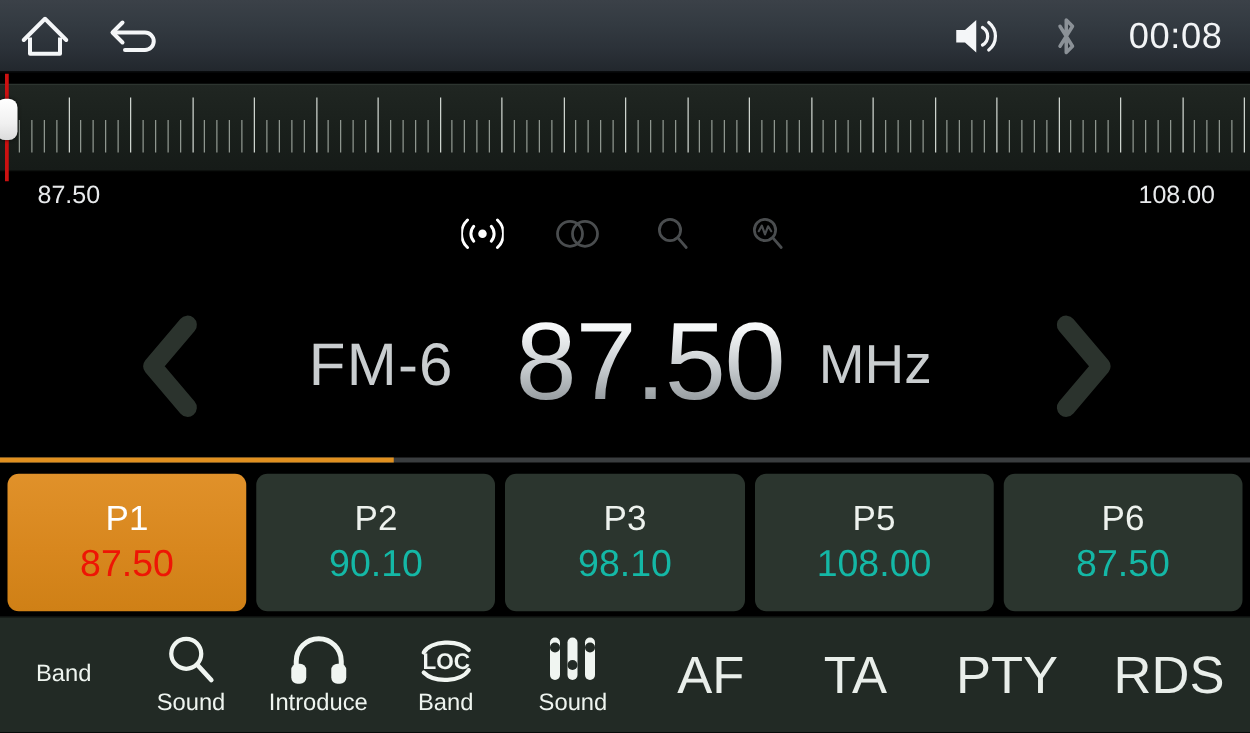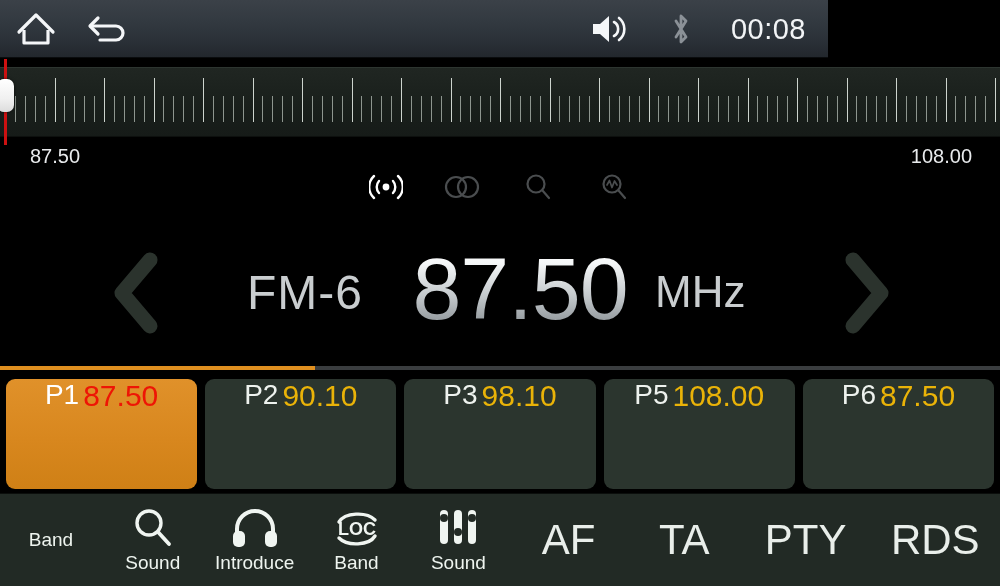--- a/index.html
+++ b/index.html
@@ -3,21 +3,21 @@
 <meta charset="utf-8">
 <style>
   * { margin:0; padding:0; box-sizing:border-box; }
   html,body { width:1000px; height:586px; background:#000; overflow:hidden; }
   body { font-family:"Liberation Sans", sans-serif; -webkit-font-smoothing:antialiased; }
 
   #app { position:relative; width:1000px; height:586px; background:#000; }
 
   
   #statusbar{
-    position:absolute; left:0; top:0; width:828px; height:58px;
+    position:absolute; left:0; top:0; width:1000px; height:58px;
     background:linear-gradient(180deg,#3b4148 0%,#333a41 35%,#2b3138 70%,#22272d 100%);
     border-bottom:1px solid #0a0c0e;
   }
   #statusbar .left{ position:absolute; left:0; top:0; height:58px; display:flex; align-items:center; }
   #statusbar .right{ position:absolute; right:0; top:0; height:58px; display:flex; align-items:center; }
   .sb-btn{ width:72px; height:58px; display:flex; align-items:center; justify-content:center; }
   .sb-ico{ display:block; }
   #clock{ color:#f2f4f6; font-size:29px; letter-spacing:.5px; margin-right:22px; margin-left:14px;
           font-family:"Liberation Sans", sans-serif; }
 
@@ -73,26 +73,26 @@
   #progress-track{ position:absolute; left:0; top:366px; width:1000px; height:4px; background:#3a3d3f; }
   #progress-fill{ position:absolute; left:0; top:366px; height:4px; background:#e09020; }
 
   
   #presets{
     position:absolute; left:0; top:379px; width:1000px; height:110px;
     display:flex; gap:8px; padding:0 6px;
   }
   .preset{
     flex:1; border-radius:9px; background:#2b352e;
-    display:flex; flex-direction:row; align-items:flex-start; justify-content:center;
+    display:flex; flex-direction:column; align-items:center; justify-content:center;
     color:#eef2ee; gap:4px;
   }
   .preset.active{ background:linear-gradient(180deg,#e0912a 0%,#d8871e 55%,#cf8016 100%); }
   .preset .pnum{ font-size:28px; color:#eef2ee; }
-  .preset .pfreq{ font-size:30px; color:#eab308; }
+  .preset .pfreq{ font-size:30px; color:#14b8a6; }
   .preset.active .pnum{ color:#ffffff; }
   .preset.active .pfreq{ color:#ee1505; }
 
   
   #toolbar{
     position:absolute; left:0; top:493px; width:1000px; height:93px;
     background:#222a25; border-top:1px solid #0b0e0c;
     display:flex; align-items:center;
   }
   .tb-item{ width:110px; height:93px; display:flex; flex-direction:column;

